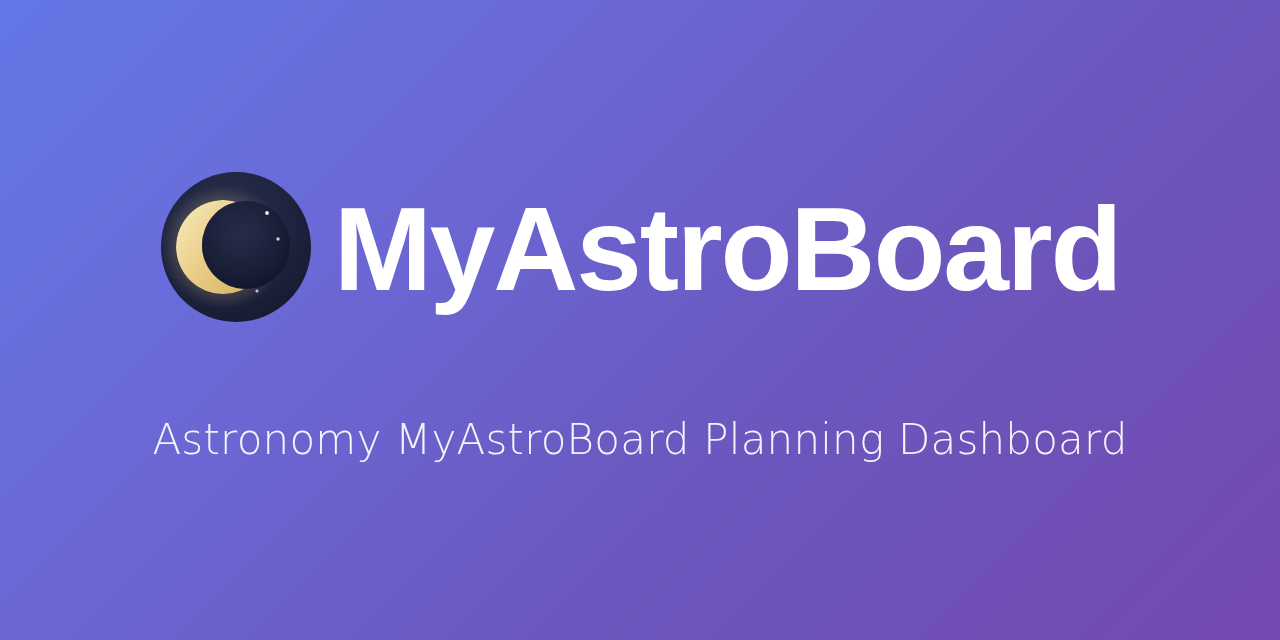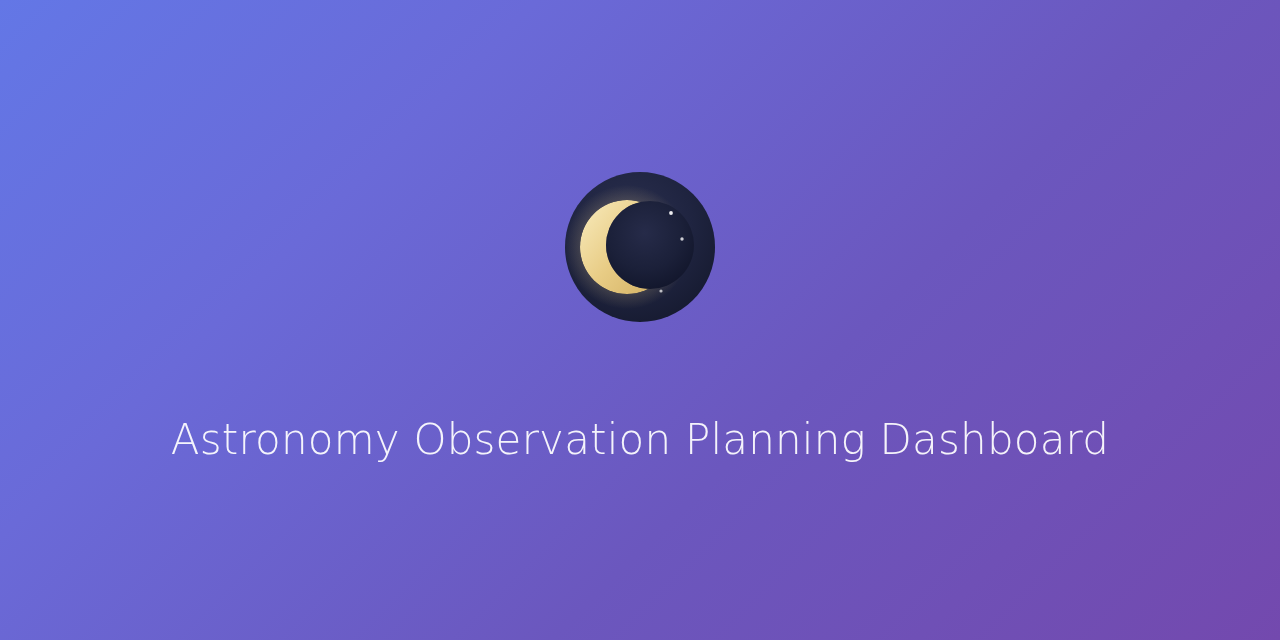--- a/index.html
+++ b/index.html
@@ -123,17 +123,18 @@
           <circle cx="63" cy="76" r="47" fill="url(#crescentGrad)" mask="url(#crescentMask)"></circle>
           <circle cx="86" cy="74" r="44" fill="url(#innerSphere)"></circle>
 
           <circle cx="107" cy="42" r="1.9" fill="#FFFFFF" opacity="0.92"></circle>
           <circle cx="118" cy="68" r="1.7" fill="#FFFFFF" opacity="0.78"></circle>
           <circle cx="97" cy="120" r="1.6" fill="#FFFFFF" opacity="0.70"></circle>
         </g>
       </svg>
     </div>
 
+    <h1 class="wordmark">MyAstroBoard</h1>
   </div>
 
-  <p class="subtitle">Astronomy Observation Planning Dashboard</p>
+  <p class="subtitle">Astronomy MyAstroBoard Planning Dashboard</p>
 
 </div>
 
 </body></html>

